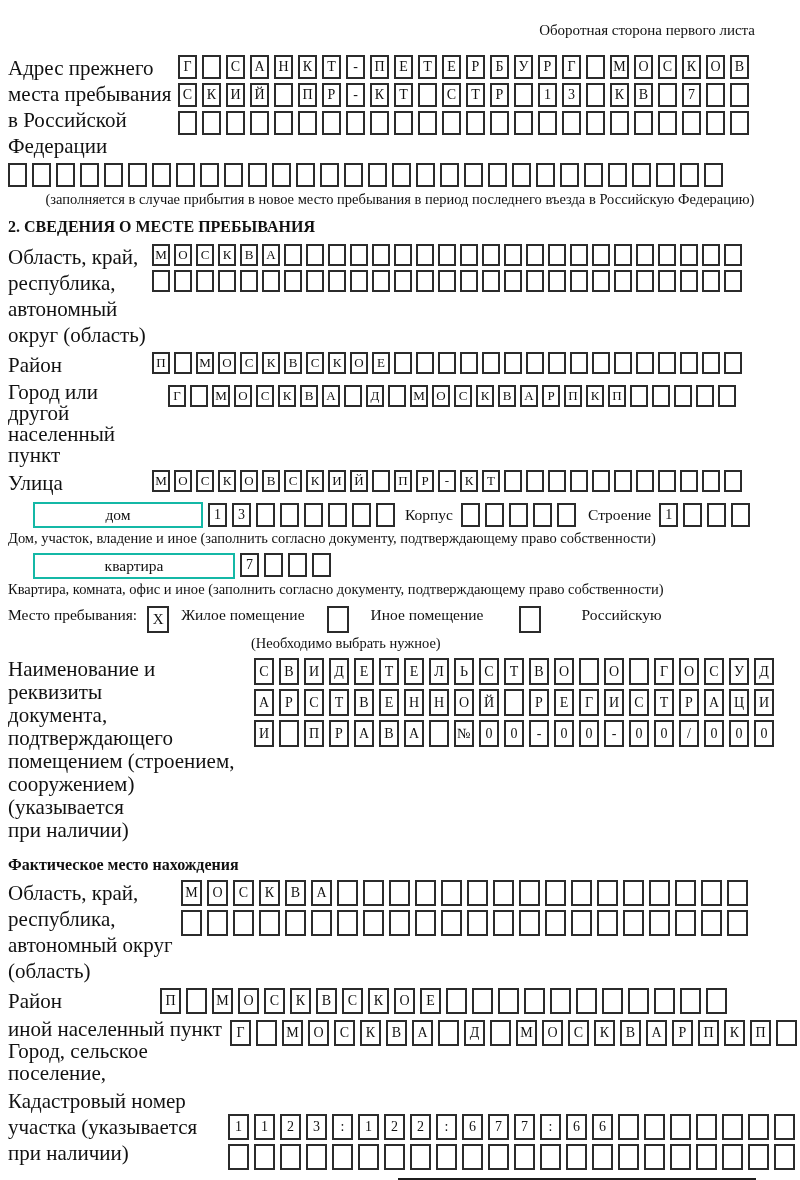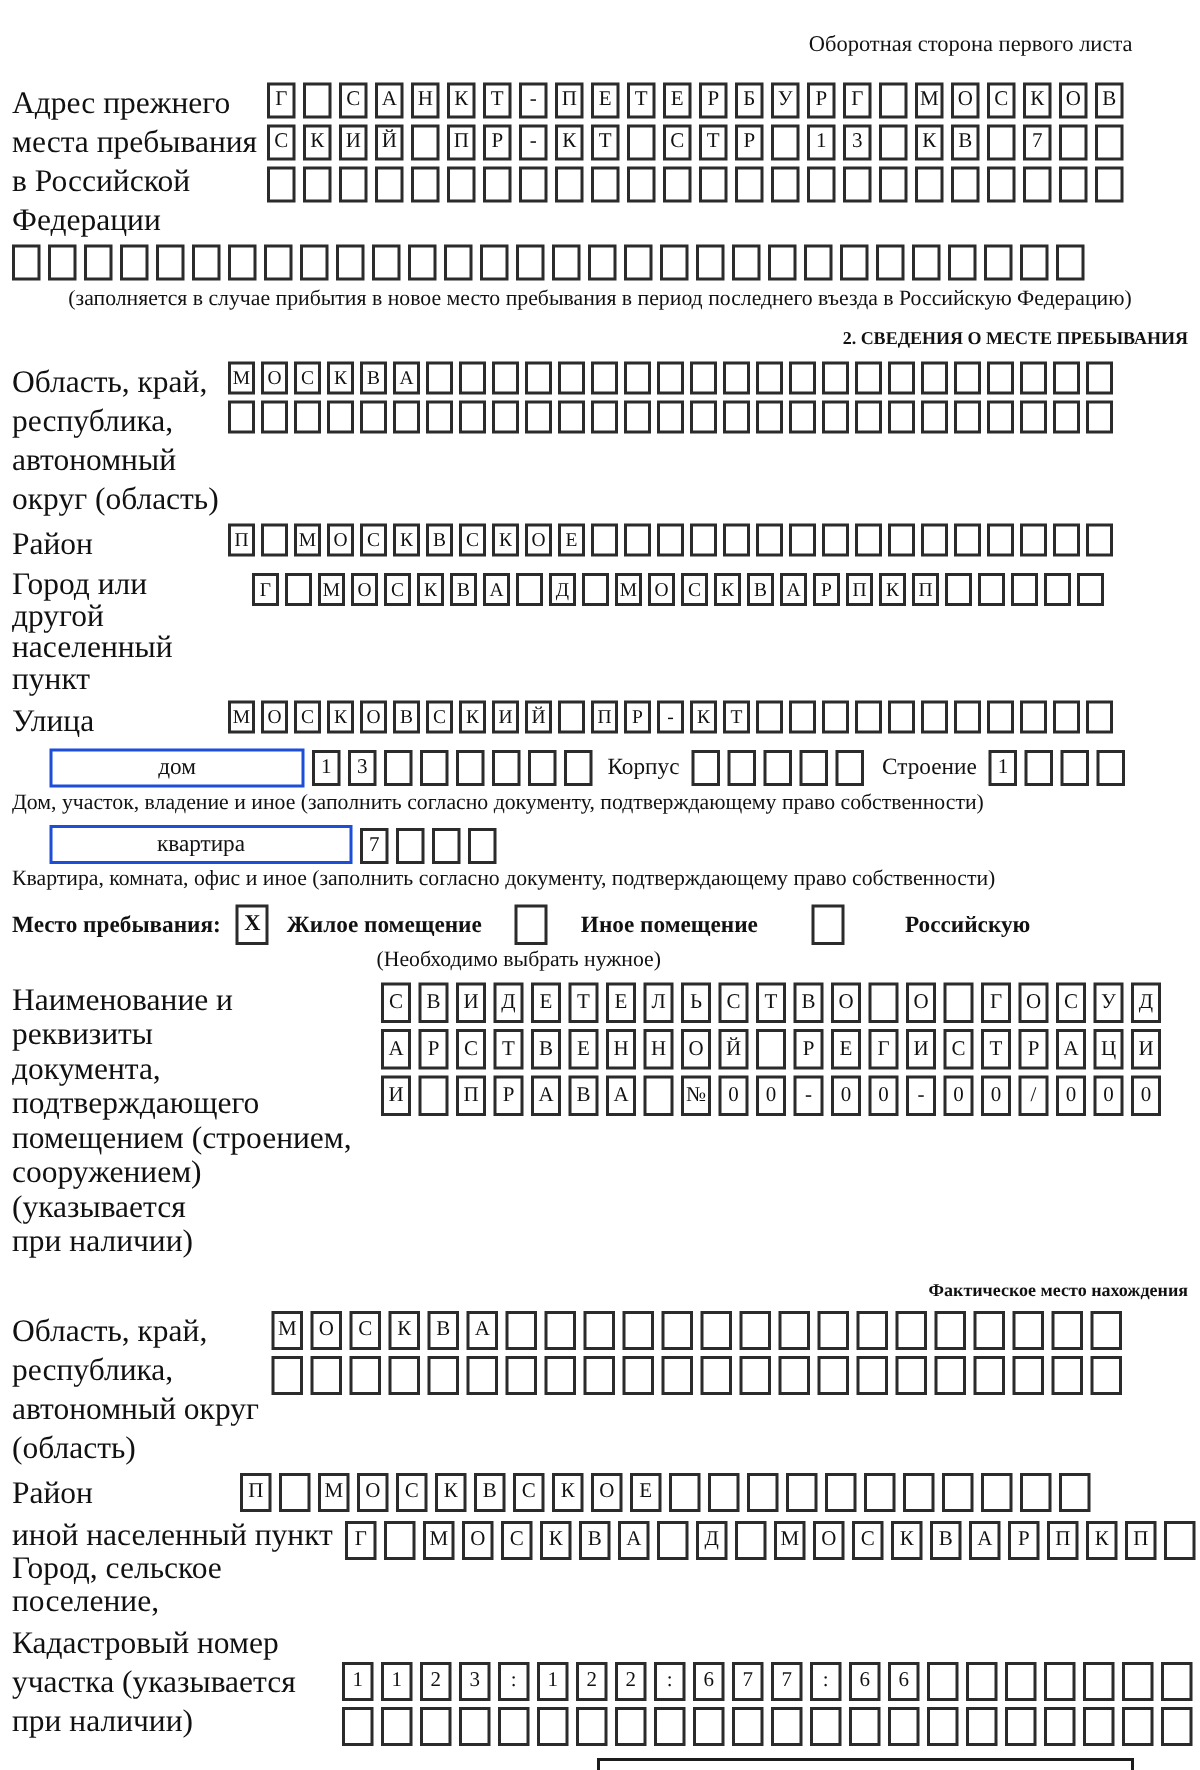--- a/index.html
+++ b/index.html
@@ -24,32 +24,32 @@
   .c22{gap:4px;} .c22 .cell{width:18px;height:22px;font-size:13px;}
   .c25{gap:5px;} .c25 .cell{width:20px;height:27px;font-size:14px;}
   .c26{gap:5px;} .c26 .cell{width:21px;height:26px;font-size:14px;}
 
   .fullrow{margin:0 0 4px 0;}
 
   .caption{font-size:14.5px;}
   .caption.center{text-align:center;}
   .caption.small-gap{margin:2px 0 6px 0;}
 
-  .sect-title{font-weight:bold;text-align:right;font-size:12px;margin:10px 0 8px 0;}
+  .sect-title{font-weight:bold;text-align:left;font-size:16px;margin:10px 0 8px 0;}
 
   
-  .widebox{flex:none;box-sizing:border-box;border:2px solid #1d4ed8;height:26px;
+  .widebox{flex:none;box-sizing:border-box;border:2px solid #14b8a6;height:26px;
            display:flex;align-items:center;justify-content:center;font-size:15.5px;}
   .inline-label{font-size:15.5px;line-height:26px;flex:none;}
 
   .domrow{display:flex;align-items:center;margin:6px 0 2px 0;}
-  .kvrow{display:flex;align-items:flex-end;margin:4px 0 2px 0;}
+  .kvrow{display:flex;align-items:flex-start;margin:4px 0 2px 0;}
 
   
-  .placerow{display:flex;align-items:center;margin:8px 0 2px 0;font-size:15.5px;font-weight:bold;}
+  .placerow{display:flex;margin:8px 0 2px 0;font-size:15.5px;}
   .checkcell{flex:none;box-sizing:border-box;width:22px;height:27px;border:2px solid #2b2b2b;
              display:flex;align-items:center;justify-content:center;font-size:15px;}
 
   
   .fact-cap{text-align:center;font-size:14.5px;margin:2px 0;}
 
   
   .stampwrap{width:440px;margin-left:352px;margin-top:8px;}
   .stampbox{box-sizing:border-box;margin-left:38px;width:358px;height:178px;border:2px solid #1c1c1c;background:#fff;}
 </style>

